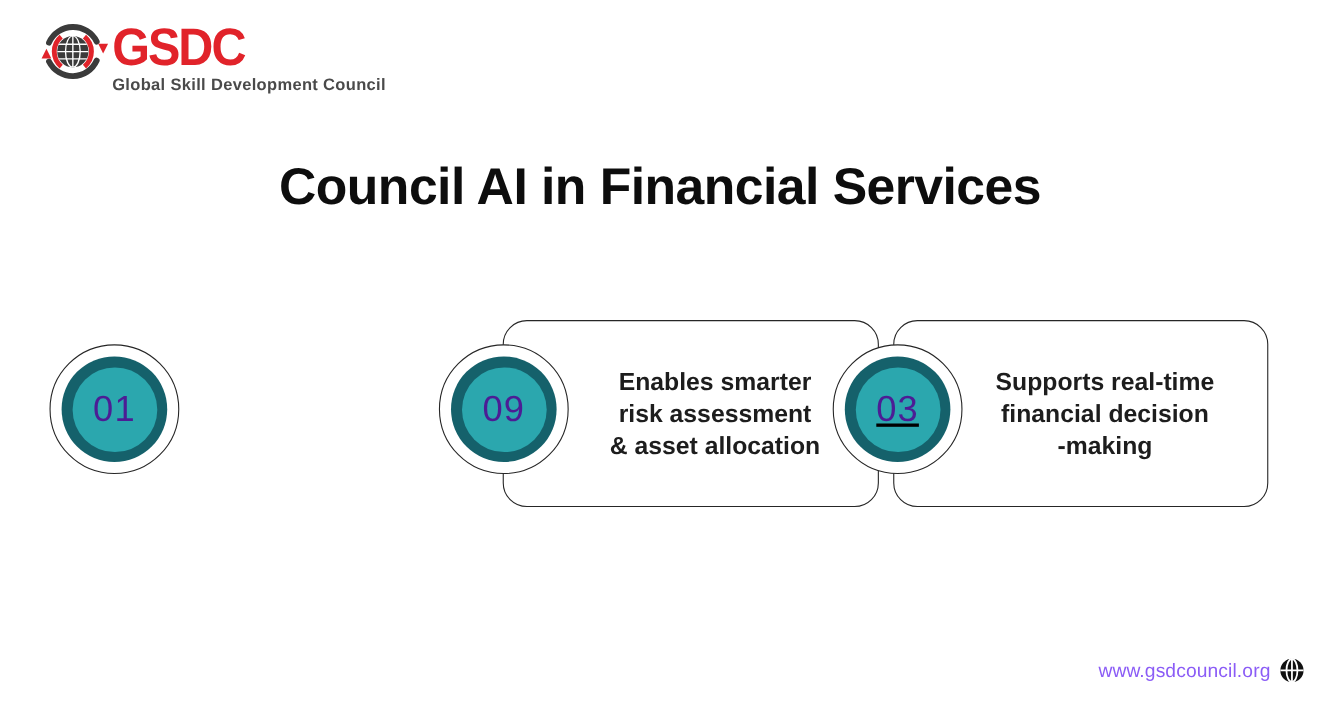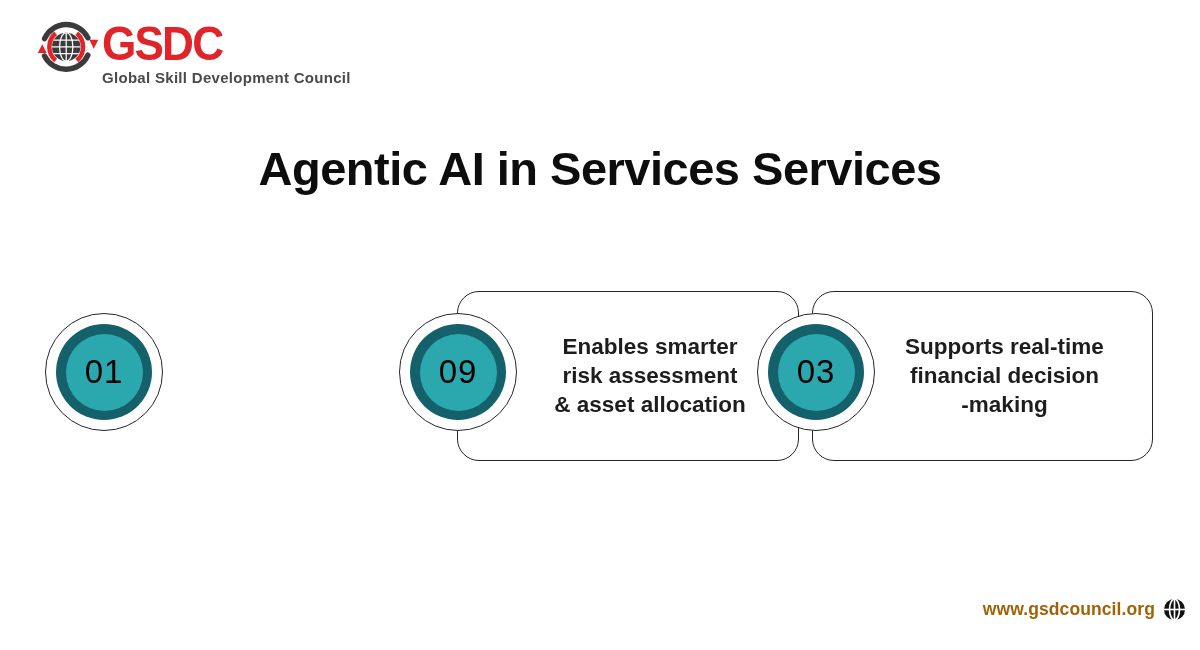--- a/index.html
+++ b/index.html
@@ -70,41 +70,41 @@
   .num-circle{
     position:absolute;top:313px;
     width:118px;height:118px;border-radius:50%;
     background:#ffffff;
     border:1.6px solid var(--outline);
     display:flex;align-items:center;justify-content:center;
     z-index:5;
   }
   .num-circle-1{left:45px;}
   .num-circle-2{left:399px;}
-  .num-circle-3{left:757px;}
+  .num-circle-3{left:757px;text-decoration:underline;}
   .num-ring{
     width:96px;height:96px;border-radius:50%;
     background:var(--accent-teal-dark);
     display:flex;align-items:center;justify-content:center;
   }
   .num-core{
     width:77px;height:77px;border-radius:50%;
     background:var(--accent-teal);
     display:flex;align-items:center;justify-content:center;
   }
   .num-label{
-    color:#000000;font-size:33px;font-weight:400;letter-spacing:1px;
+    color:#4c1d95;font-size:33px;font-weight:400;letter-spacing:1px;
   }
 
   
   .footer{
     position:absolute;right:14px;bottom:9px;
     display:flex;align-items:center;gap:8px;
   }
-  .footer-url{font-size:17.5px;color:#a16207;font-weight:700;letter-spacing:0.1px;}
+  .footer-url{font-size:17.5px;color:#8b5cf6;font-weight:400;letter-spacing:0.1px;}
   .footer svg{display:block;}
 
   
   .lg-dark{fill:none;stroke:var(--brand-gray);}
   .lg-red-stroke{fill:none;stroke:var(--brand-red);}
   .lg-red-fill{fill:var(--brand-red);}
   .lg-globe{fill:var(--brand-gray);}
   .lg-grid{stroke:#ffffff;stroke-width:1.4;fill:none;}
   .fg-circle{fill:#111111;}
   .fg-line{stroke:#ffffff;stroke-width:1.7;fill:none;}
@@ -137,21 +137,21 @@
         <line x1="18" y1="31.5" x2="50" y2="31.5"></line>
         <line x1="18" y1="46.5" x2="50" y2="46.5"></line>
       </g>
     </svg>
     <div class="logo-text">
       <span class="logo-name">GSDC</span>
       <span class="logo-tagline">Global Skill Development Council</span>
     </div>
   </div>
 
-  <h1 class="page-title">Agentic AI in Services Services</h1>
+  <h1 class="page-title">Council AI in Financial Services</h1>
 
   <div class="card card-3">
     <div class="card-text">Supports real-time
 financial decision
 -making</div>
   </div>
   <div class="card card-2">
     <div class="card-text">Enables smarter
 risk assessment
 &amp; asset allocation</div>

